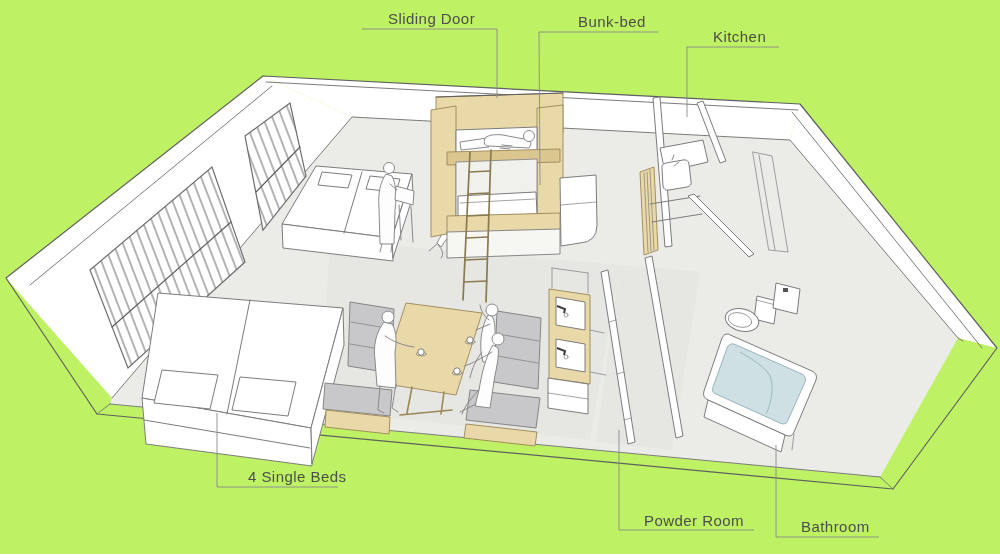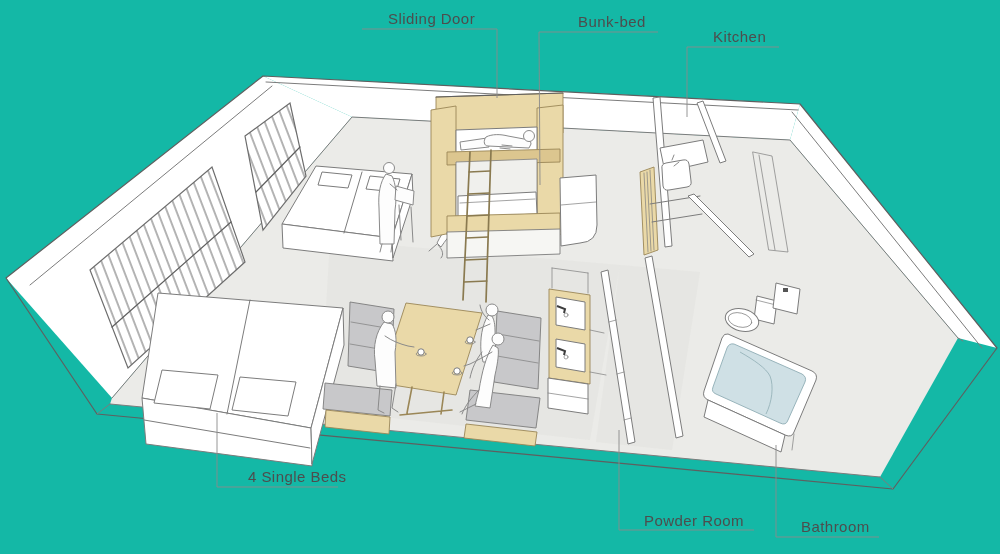--- a/index.html
+++ b/index.html
@@ -1,16 +1,16 @@
 <!DOCTYPE html>
 <html style="--wood: #ead9a8; --wood-shade: #dcc68f; --wood-edge: #9b8757; --sofa: #c8c8ca; --water: #cfe0e5; --water-edge: #8fadb4; --floor: #ebebe8; --wash: #e2e2df; --line: #7c7c7c; --line-dark: #5f5f5f; --label: #4d4d4d;"><head>
 <meta charset="utf-8">
 <style>
   html,body{margin:0;padding:0;background:#ffffff;}
-  .stage{position:relative;width:1000px;height:554px;background:#14b8a6;overflow:hidden;
+  .stage{position:relative;width:1000px;height:554px;background:#bef264;overflow:hidden;
          font-family:"Liberation Sans",sans-serif;text-decoration:underline;}
   svg{position:absolute;left:0;top:0;}
   .floor{fill:var(--floor);stroke:none;}
   .wash{fill:var(--wash);opacity:.55;stroke:none;}
   .wallface{fill:#ffffff;stroke:none;}
   .ln{stroke:var(--line);stroke-width:1;fill:none;stroke-linecap:round;stroke-linejoin:round;}
   .lnd{stroke:var(--line-dark);stroke-width:1.2;fill:none;stroke-linecap:round;stroke-linejoin:round;}
   .lnt{stroke:var(--line);stroke-width:.7;fill:none;stroke-linecap:round;}
   .white{fill:#ffffff;stroke:var(--line);stroke-width:1;stroke-linejoin:round;}
   .whitesoft{fill:#f6f6f3;stroke:var(--line);stroke-width:.9;stroke-linejoin:round;}

